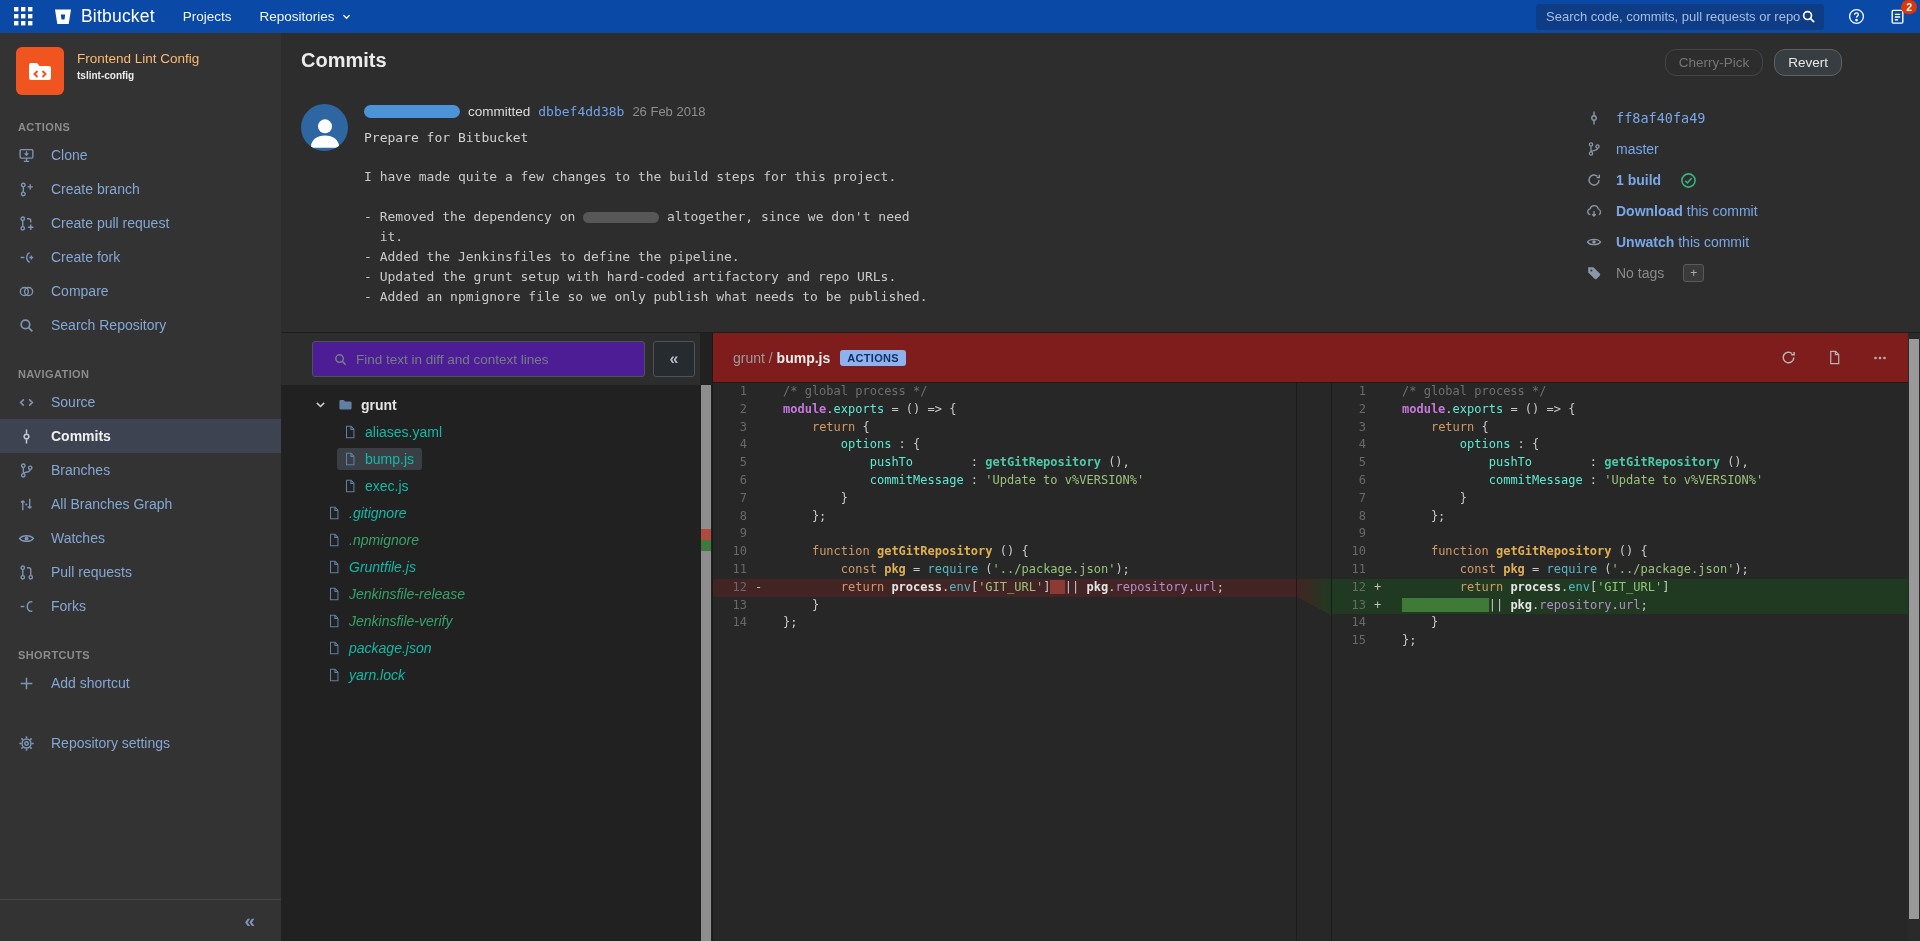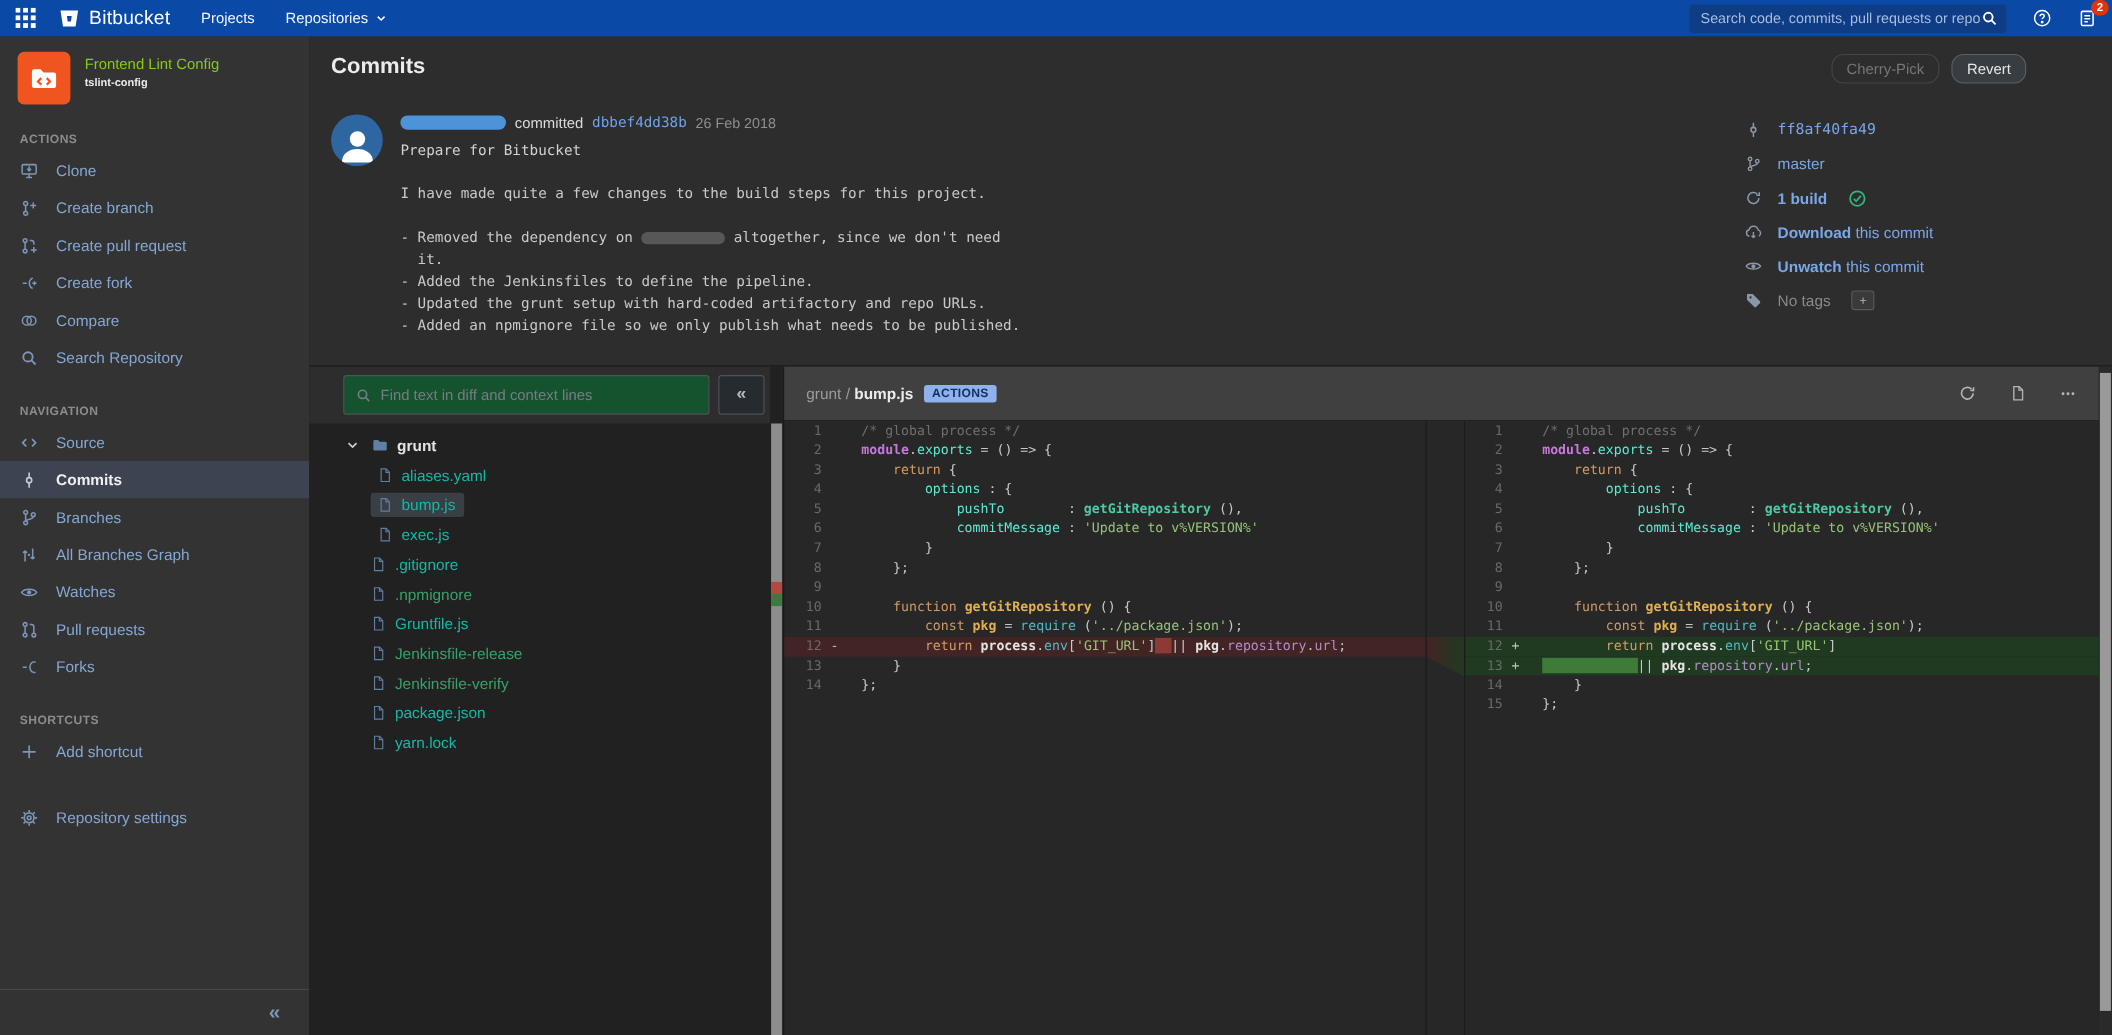--- a/index.html
+++ b/index.html
@@ -23,21 +23,21 @@
   .badge { position:absolute; top:-8px; right:-11px; background:#de350b; color:#fff;
     font-size:10.5px; font-weight:700; border-radius:9px; padding:1px 5px; line-height:12px; }
 
   .app { display:flex; height:908px; }
 
   
   .sidebar { width:281px; background:#333333; position:relative; flex-shrink:0; z-index:2; }
   .repo-head { display:flex; padding:14px 16px 0; gap:13px; }
   .repo-avatar { width:48px; height:48px; border-radius:6px; background:#f0551f;
     display:flex; align-items:center; justify-content:center; flex-shrink:0; }
-  .repo-project { color:#84cc16; font-size:13.5px; cursor:pointer; margin-top:4px; }
+  .repo-project { color:#fdba74; font-size:13.5px; cursor:pointer; margin-top:4px; }
   .repo-name { color:#ececec; font-weight:700; font-size:10px; margin-top:4px; }
   .side-label { color:#8c8c8c; font-size:11px; margin:26px 0 5px 18px; letter-spacing:.4px; font-weight:700; }
   .side-item { height:34px; display:flex; align-items:center; gap:15px; padding-left:18px;
     color:#84a7d4; font-size:14px; cursor:pointer; }
   .side-item .sicon { width:18px; display:flex; color:#7d96b8; flex-shrink:0; }
   .side-item.sel { background:#3d4350; color:#f0f0f0; font-weight:700; }
   .side-item.sel .sicon { color:#c2cad4; }
   .side-item.settings { margin-top:26px; }
   .sidebar-bottom { position:absolute; bottom:0; left:0; right:0; height:42px;
     border-top:1px solid #474747; display:flex; align-items:center;
@@ -79,49 +79,49 @@
   .muted { color:#8a8a8a; }
   .check-icon { margin-left:6px; display:flex; }
   .plus-btn { margin-left:6px; width:21px; height:18px; border:1px solid #5a5a5a;
     background:#3a3a3a; border-radius:3px; color:#b0b0b0; font-size:12px;
     display:flex; align-items:center; justify-content:center; cursor:pointer; }
 
   
   .work-area { flex:1; display:flex; min-height:0; background:#212121; }
   .tree-panel { width:419px; flex-shrink:0; display:flex; flex-direction:column; background:#212121; }
   .tree-search-row { background:#2d2d2d; padding:8px 5px 8px 31px; display:flex; gap:8px; align-items:center; }
-  .find-input-wrap { flex:1; height:36px; background:#14532d; border:1px solid #4d535a;
-    border-radius:3px; display:flex; align-items:center; padding:0 10px; gap:8px; }
+  .find-input-wrap { flex:1; height:36px; background:#4c1d95; border:1px solid #4d535a;
+    border-radius:3px; display:flex; align-items:center; padding:0 20px; gap:8px; }
   .find-input-wrap svg { color:#767d85; flex-shrink:0; }
   .find-input { flex:1; background:transparent; border:none; outline:none; color:#c8c8c8;
     font-size:13.5px; min-width:0; }
   .find-input::placeholder { color:#767d85; }
   .tree-collapse-btn { width:42px; height:36px; border:1px solid #4d535a; border-radius:3px;
     background:#262b30; color:#b7bdc4; font-size:16px; font-weight:700; display:flex;
     align-items:center; justify-content:center; cursor:pointer; flex-shrink:0; }
   .tree-list { padding-top:6px; flex:1; overflow:hidden; }
   .tree-row { height:27px; display:flex; align-items:center; font-size:14px; cursor:pointer; }
   .tree-row.lvl-folder { padding-left:33px;font-weight:bold; }
-  .tree-row.lvl0 { padding-left:50px; }
+  .tree-row.lvl0 { padding-left:40px;font-style:italic; }
   .tree-row.lvl1 { padding-left:56px; }
   .chev { width:16px; margin-right:2px; display:flex; flex-shrink:0; }
   .titem { display:flex; align-items:center; gap:8px; padding:3px 8px 3px 6px; border-radius:3px; }
   .tree-row.sel .titem { background:#3a3f46; }
   .ticon { display:flex; color:#5f7fa3; flex-shrink:0; }
   .tlabel.t-folder { color:#e3e3e3; }
   .tlabel.t-mod { color:#14b8a6; }
   .tlabel.t-add { color:#36a269; }
 
   .tree-scrollbar { width:12px; position:relative; background:#212121; flex-shrink:0; }
   .ts-thumb { position:absolute; top:52px; bottom:0; left:1px; width:10px; background:#8d8d8d; cursor:pointer; }
   .ts-mark { position:absolute; left:1px; width:10px; height:11px; }
 
   .diff-panel { flex:1; min-width:0; display:flex; flex-direction:column; background:#272727;
     border-left:1px solid #1a1a1a; }
-  .diff-header { height:50px; background:#404040; border-bottom:1px solid #1b1b1b;
+  .diff-header { height:50px; background:#7f1d1d; border-bottom:1px solid #1b1b1b;
     display:flex; align-items:center; padding:0 20px; flex-shrink:0; }
   .diff-path { color:#9b9b9b; font-size:14px; white-space:pre; }
   .diff-file { color:#ececec; font-weight:700; font-size:14px; }
   .status-badge { margin-left:10px; background:#8fb2ef; color:#143060; font-size:11px;
     font-weight:700; padding:2px 7px; border-radius:3px; letter-spacing:.3px; }
   .diff-actions { margin-left:auto; display:flex; gap:30px; color:#b5b5b5; align-items:center; }
   .diff-actions span { display:flex; cursor:pointer; }
 
   .code-row { flex:1; display:flex; min-height:0; }
   .pane { padding-top:0; }

